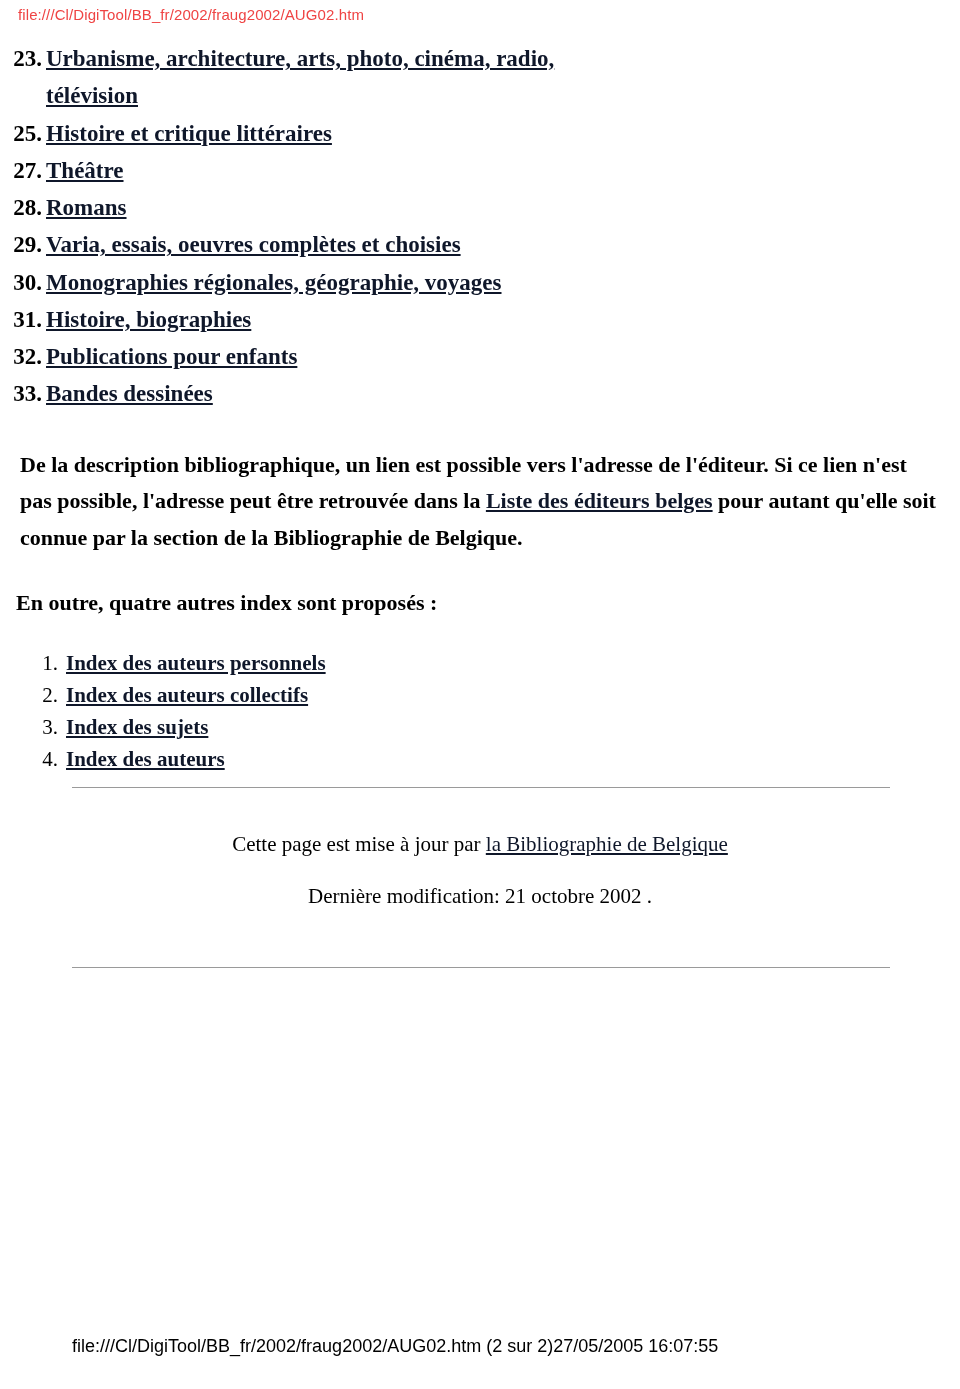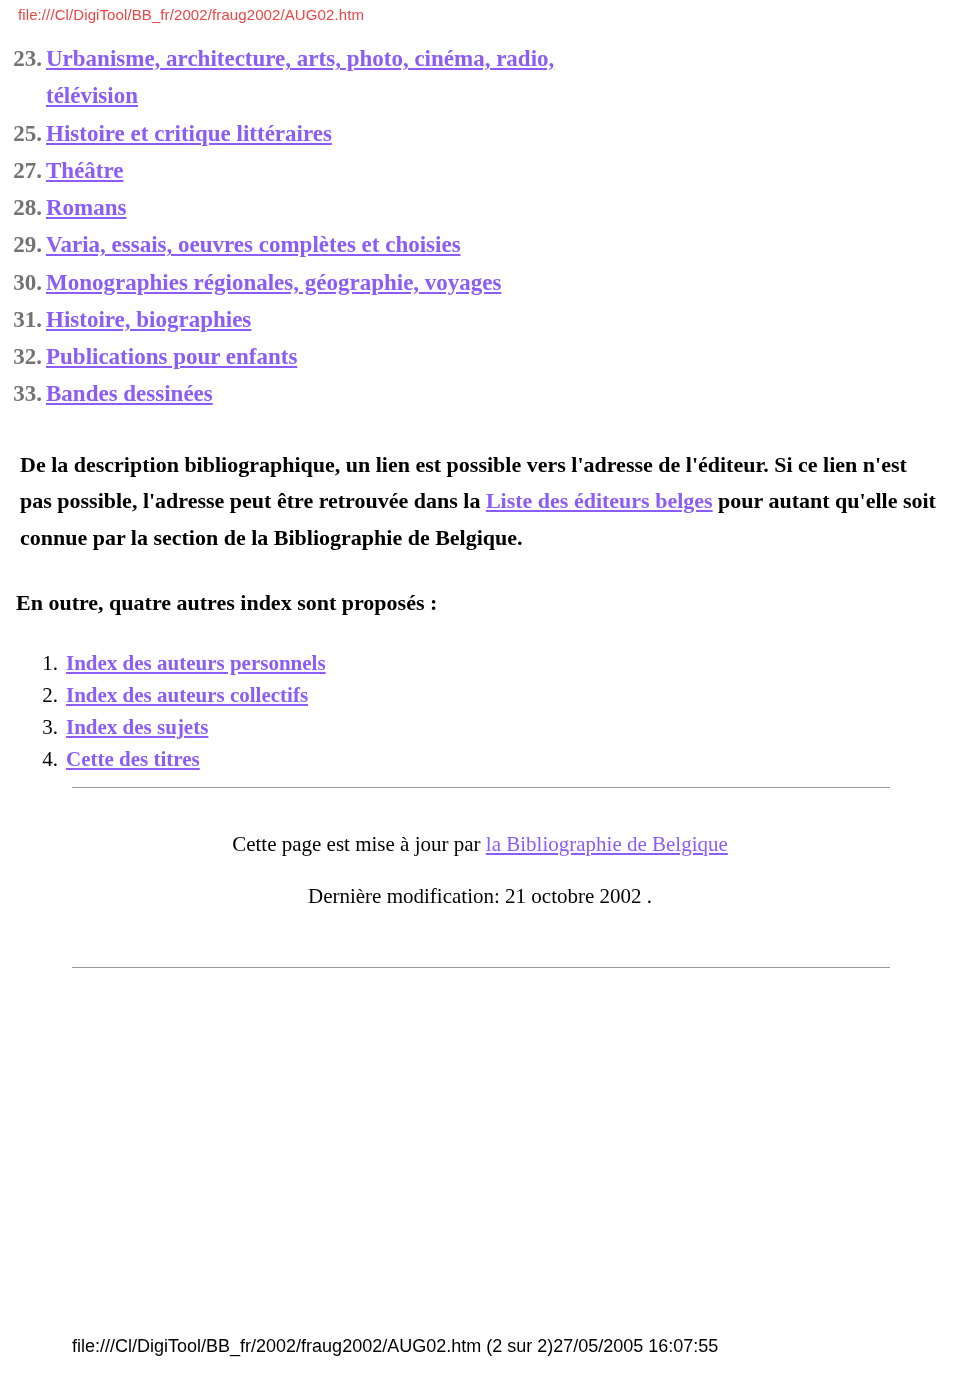--- a/index.html
+++ b/index.html
@@ -45,25 +45,25 @@
     align-items: flex-start;
     font-size: 23px;
     font-weight: bold;
     line-height: 1.62;
   }
   ol.toc li .num {
     width: 46px;
     text-align: right;
     flex: 0 0 46px;
     padding-right: 4px;
-    color: #737373;
+    color: #000000;
     box-sizing: border-box;
   }
   a.link {
-    color: #8b5cf6;
+    color: #0f172a;
     text-decoration: underline;
     text-underline-offset: 2px;
   }
   .entry-23 {
     max-width: 600px;
   }
   .para {
     font-size: 22px;
     font-weight: bold;
     line-height: 1.68;
@@ -203,21 +203,21 @@
       <li>
         <span class="num">2.</span>
         <a class="link" href="#">Index des auteurs collectifs</a>
       </li>
       <li>
         <span class="num">3.</span>
         <a class="link" href="#">Index des sujets</a>
       </li>
       <li>
         <span class="num">4.</span>
-        <a class="link" href="#">Cette des titres</a>
+        <a class="link" href="#">Index des auteurs</a>
       </li>
     </ol>
 
   </div>
 
   <hr class="rule rule-1">
 
   <div class="footer-block">
     <div class="footer-line-1">
       <span>Cette page est mise à jour par </span><a class="link" href="#">la Bibliographie de Belgique</a>

